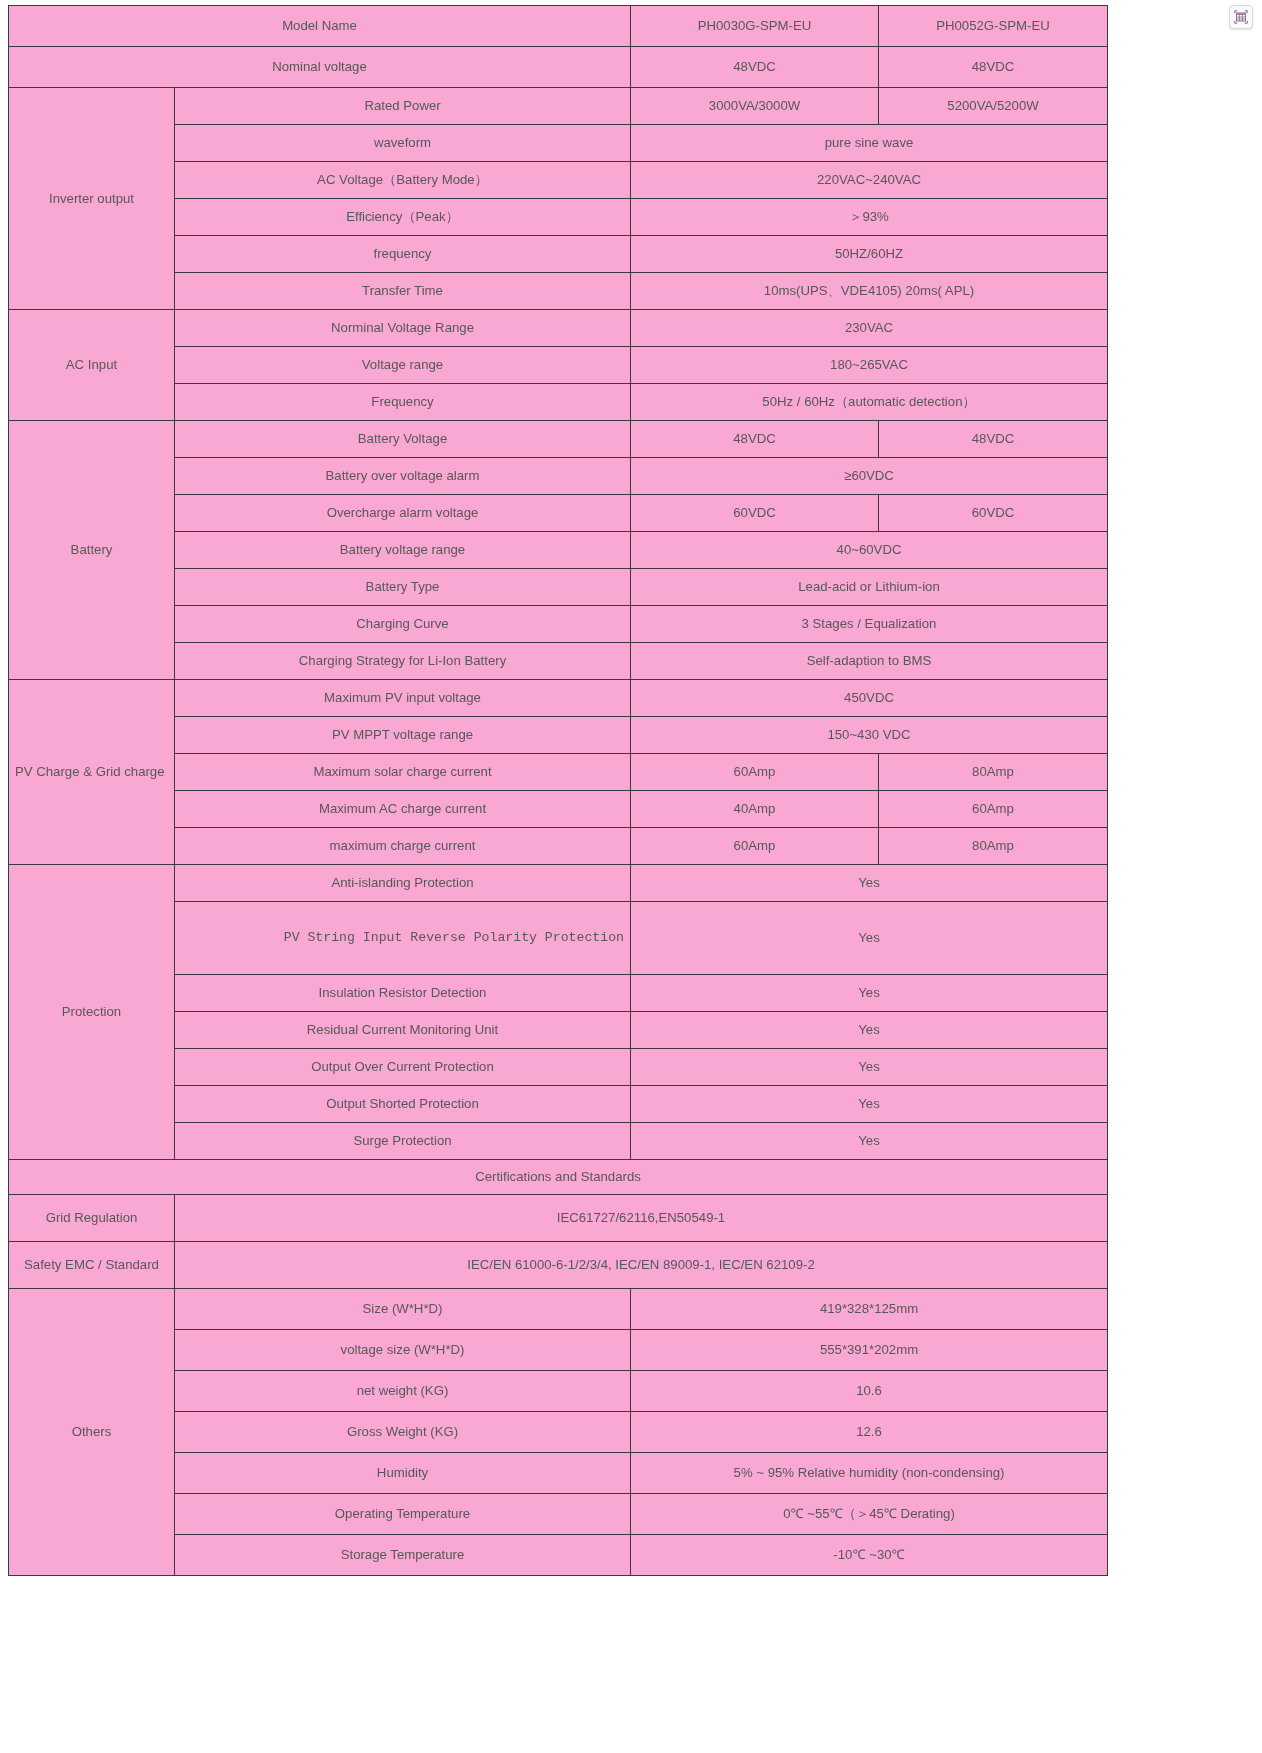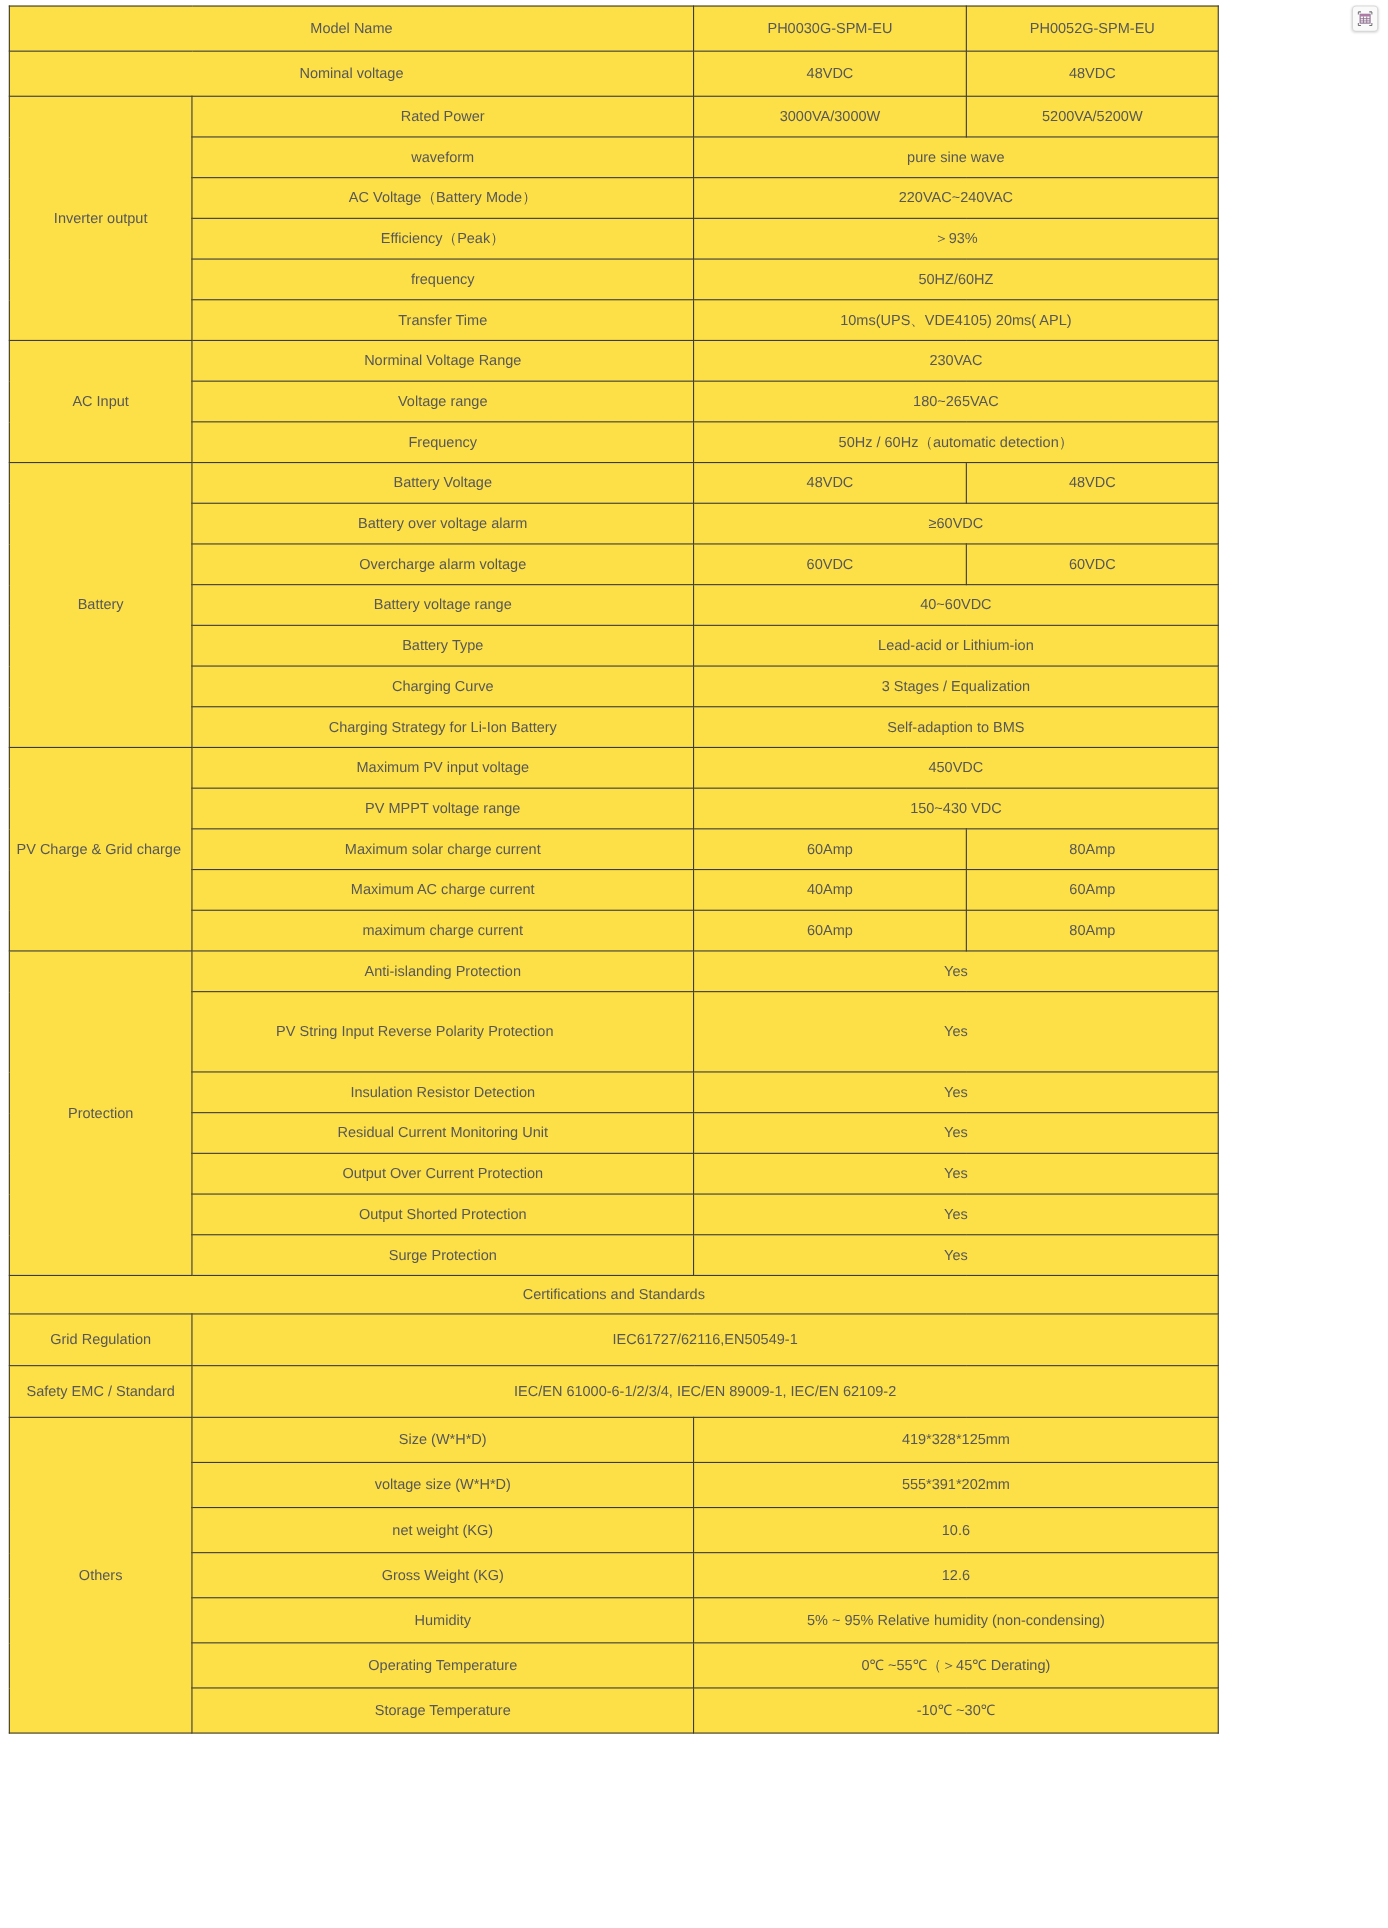--- a/index.html
+++ b/index.html
@@ -20,21 +20,21 @@
     position: absolute;
     left: 8px;
     top: 5px;
     width: 1099px;
   }
 
   table.spec {
     border-collapse: collapse;
     table-layout: fixed;
     width: 1099px;
-    background: #fde047;
+    background: #f9a8d4;
   }
 
   table.spec td {
     border: 1px solid #3b3b3b;
     padding: 0 6px;
     font-size: 13.2px;
     color: #585858;
     text-align: center;
     vertical-align: middle;
     line-height: 1.45;
@@ -70,22 +70,23 @@
   }
   td.header-model {
     color: #3aaa35;
     font-weight: bold;
     text-align: center;
     font-size: 13.5px;
   }
 
   td.param { text-align: center; }
   td.param.left {
-    text-align: left;
-    padding-left: 76px;
+    text-align: right;
+    padding-left: 48px;
+    font-family: Liberation Mono, monospace;
   }
   td.val { text-align: center; }
 
   
   tr.h-head td { height: 40px; }
   tr.h-std  td { height: 36px; }
   tr.h-tall td { height: 40px; }
   tr.h-xtall td { height: 72px; }
   tr.h-sect td { height: 34px; }
   tr.h-cert td { height: 46px; }

